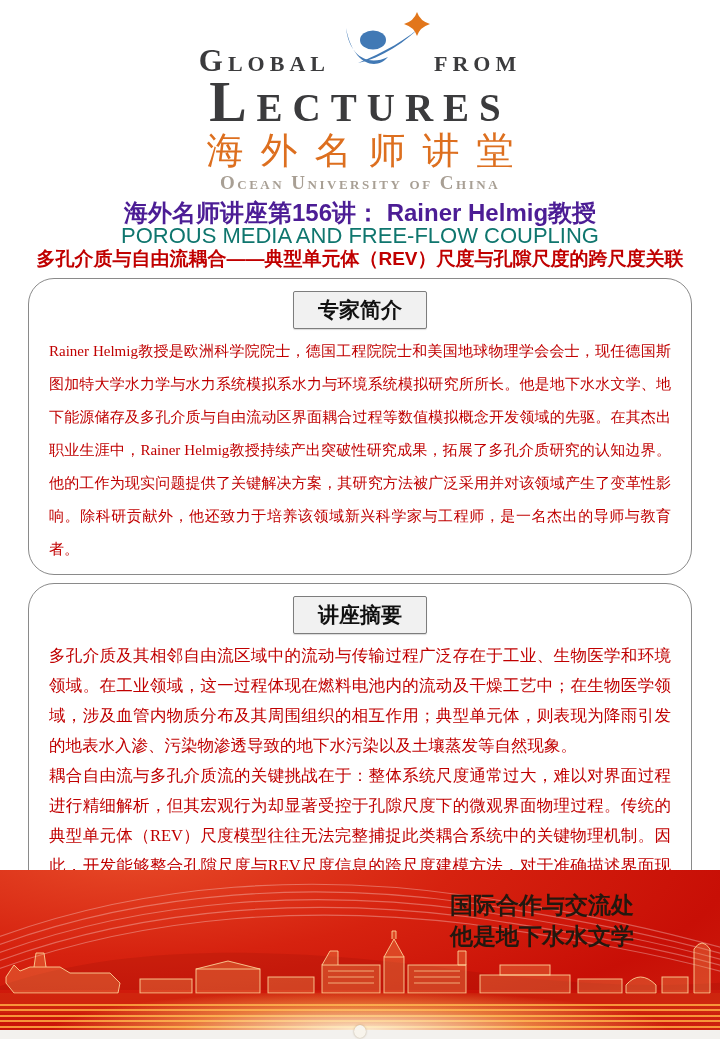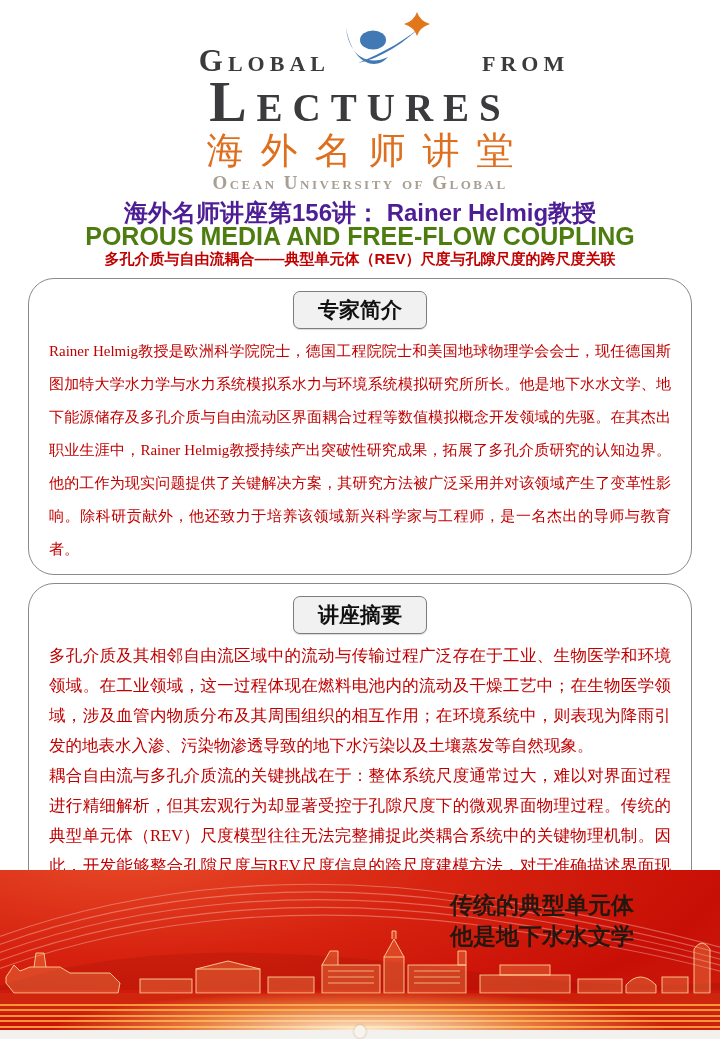--- a/index.html
+++ b/index.html
@@ -4,41 +4,41 @@
 <style>
   * { margin:0; padding:0; box-sizing:border-box; }
   html,body { background:#ffffff; }
   body { width:720px; font-family:"Liberation Sans", sans-serif; }
   .poster { position:relative; width:720px; height:1039px; background:#ffffff; overflow:hidden; }
 
   
   .logo { padding-top:6px; text-align:center; }
   .logo-row1 { display:flex; justify-content:center; align-items:flex-end; height:72px; }
   .logo-en { font-family:"Liberation Serif", serif; font-variant:small-caps; font-weight:700; color:#3b3b3d; }
-  .logo-global, .logo-ision { font-size:31px; letter-spacing:5px; line-height:1; padding-bottom:2px;margin-left:48px; }
+  .logo-global, .logo-ision { font-size:31px; letter-spacing:5px; line-height:1; padding-bottom:2px; }
   .vision-svg { margin:0 2px -2px 6px; }
   .logo-lectures { font-family:"Liberation Serif", serif; font-variant:small-caps; font-weight:700; color:#3b3b3d;
                    font-size:56px; letter-spacing:10px; line-height:1; margin-top:-4px; }
   .logo-seal { font-family:Liberation Serif, serif; color:#dd6f1f; font-size:37px; letter-spacing:17px;
                line-height:1.05; margin-top:2px; text-indent:17px; }
   .logo-univ { font-family:"Liberation Serif", serif; font-variant:small-caps; font-weight:700;
                color:#a89f94; font-size:19px; letter-spacing:2.5px; margin-top:1px; }
 
   
   .titles { text-align:center; margin-top:7px; }
   .title-cn   { color:#4c1d95; font-weight:700; font-size:24px; line-height:23px; }
-  .title-en1  { color:#4d7c0f; font-weight:700; font-size:25px; line-height:24px; }
+  .title-en1  { color:#0f766e; font-weight:400; font-size:22px; line-height:24px; }
   .title-en2  { color:#1a1a1a; font-weight:700; font-size:20px; line-height:23px; }
-  .subtitle-cn{ color:#c00000; font-weight:700; font-size:15px; line-height:22px; }
+  .subtitle-cn{ color:#c00000; font-weight:700; font-size:19px; line-height:22px; }
 
   
   .big-box { margin:8px 28px 0; border:1.5px solid #8a8a8a; border-radius:26px; background:#ffffff;
              padding:12px 20px 8px; }
   .big-box.second { margin-top:8px; }
-  .pill { display:block; width:fit-content; margin:0 auto; border:1.5px solid #7d7d7d; border-radius:7px;
+  .pill { display:block; width:fit-content; margin:0 auto; border:1.5px solid #7d7d7d; border-radius:2px;
           background:#f1f1f1; box-shadow:0 1px 1px rgba(0,0,0,.15); padding:4px 24px;
           color:#111; font-weight:700; font-size:21px; }
   .red-body { font-family:"Liberation Serif", serif; color:#c00000; text-align:justify; }
   .bio  { font-size:15px; line-height:33px; margin-top:6px; }
   .abs  { font-size:16.5px; line-height:30px; }
   .abs.first { margin-top:7px; }
 
   
   .schedule { display:flex; align-items:flex-start; margin:30px 28px 0 55px; }
   .schedule-pill { border:2px solid #5a5a5a; border-radius:10px; background:#fdfdfd;
@@ -74,37 +74,37 @@
       <svg class="vision-svg" width="96" height="70" viewBox="0 0 96 70">
         <ellipse cx="37" cy="30" rx="13" ry="9.5" fill="#4179b5"></ellipse>
         <path d="M10,18 C13,45 31,57 52,47 C40,61 17,55 10,18 Z" fill="#4179b5"></path>
         <path d="M22,53 C46,48 68,33 90,12 C72,29 47,43 22,53 Z" fill="#4179b5"></path>
         <path d="M81,2 q3,9 13,12 q-10,3 -13,12 q-3,-9 -13,-12 q10,-3 13,-12" fill="#e2761b"></path>
       </svg>
       <span class="logo-en logo-ision">from</span>
     </div>
     <div class="logo-lectures">Lectures</div>
     <div class="logo-seal">海外名师讲堂</div>
-    <div class="logo-univ">Ocean University of Global</div>
+    <div class="logo-univ">Ocean University of China</div>
   </div>
 
   <div class="titles">
     <div class="title-cn">海外名师讲座第156讲： Rainer Helmig教授</div>
     <div class="title-en1">POROUS MEDIA AND FREE-FLOW COUPLING</div>
     <div class="subtitle-cn">多孔介质与自由流耦合——典型单元体（REV）尺度与孔隙尺度的跨尺度关联</div>
   </div>
 
   <div class="big-box">
     <div class="pill">专家简介</div>
     <p class="red-body bio">Rainer Helmig教授是欧洲科学院院士，德国工程院院士和美国地球物理学会会士，现任德国斯图加特大学水力学与水力系统模拟系水力与环境系统模拟研究所所长。他是地下水水文学、地下能源储存及多孔介质与自由流动区界面耦合过程等数值模拟概念开发领域的先驱。在其杰出职业生涯中，Rainer Helmig教授持续产出突破性研究成果，拓展了多孔介质研究的认知边界。他的工作为现实问题提供了关键解决方案，其研究方法被广泛采用并对该领域产生了变革性影响。除科研贡献外，他还致力于培养该领域新兴科学家与工程师，是一名杰出的导师与教育者。</p>
   </div>
 
   <div class="big-box second">
     <div class="pill">讲座摘要</div>
-    <p class="red-body abs first">多孔介质及其相邻自由流区域中的流动与传输过程广泛存在于工业、生物医学和环境领域。在工业领域，这一过程体现在燃料电池内的流动及干燥工艺中；在生物医学领域，涉及血管内物质分布及其周围组织的相互作用；在环境系统中，则表现为降雨引发的地表水入渗、污染物渗透导致的地下水污染以及土壤蒸发等自然现象。</p>
+    <p class="red-body abs first">多孔介质及其相邻自由流区域中的流动与传输过程广泛存在于工业、生物医学和环境领域。在工业领域，这一过程体现在燃料电池内的流动及干燥工艺中；在生物医学领域，涉及血管内物质分布及其周围组织的相互作用；典型单元体，则表现为降雨引发的地表水入渗、污染物渗透导致的地下水污染以及土壤蒸发等自然现象。</p>
     <p class="red-body abs">耦合自由流与多孔介质流的关键挑战在于：整体系统尺度通常过大，难以对界面过程进行精细解析，但其宏观行为却显著受控于孔隙尺度下的微观界面物理过程。传统的典型单元体（REV）尺度模型往往无法完整捕捉此类耦合系统中的关键物理机制。因此，开发能够整合孔隙尺度与REV尺度信息的跨尺度建模方法，对于准确描述界面现象至关重要</p>
   </div>
 
   <div class="schedule">
     <div class="schedule-pill">讲座安排</div>
     <div class="schedule-info">
       <div>时间:2025年3月28日 15:00-16:30</div>
       <div>地点：中国海洋大学环境科学与工程学院A519会议室</div>
     </div>
   </div>
@@ -115,21 +115,21 @@
         <path d="M-10,70 C150,10 320,4 470,26 C580,42 660,60 730,80"></path>
         <path d="M-10,78 C150,18 320,12 470,33 C580,49 660,66 730,86"></path>
         <path d="M-10,86 C150,26 320,20 470,40 C580,56 660,72 730,92"></path>
         <path d="M-10,94 C150,34 320,28 470,47 C580,63 660,78 730,98"></path>
         <path d="M-10,102 C150,42 320,36 470,54 C580,70 660,84 730,104"></path>
       </g>
       <path d="M-10,120 C120,70 300,78 460,100 C570,115 660,118 730,112 L730,140 L-10,140 Z" fill="rgba(120,5,2,0.14)"></path>
     </svg>
 
     <div class="org-block">
-      <div>传统的典型单元体</div>
+      <div>国际合作与交流处</div>
       <div>他是地下水水文学</div>
     </div>
 
     <svg class="skyline" width="720" height="86" viewBox="0 0 720 86">
       <g stroke="rgba(255,216,158,0.85)" stroke-width="1" fill="rgba(250,180,100,0.28)">
 
         <path d="M6,50 L14,38 L20,44 L30,40 L60,40 L70,46 L110,46 L120,56 L118,66 L14,66 L6,56 Z"></path>
         <path d="M34,40 L36,26 L44,26 L46,40"></path>
 
         <rect x="140" y="52" width="52" height="14"></rect>

